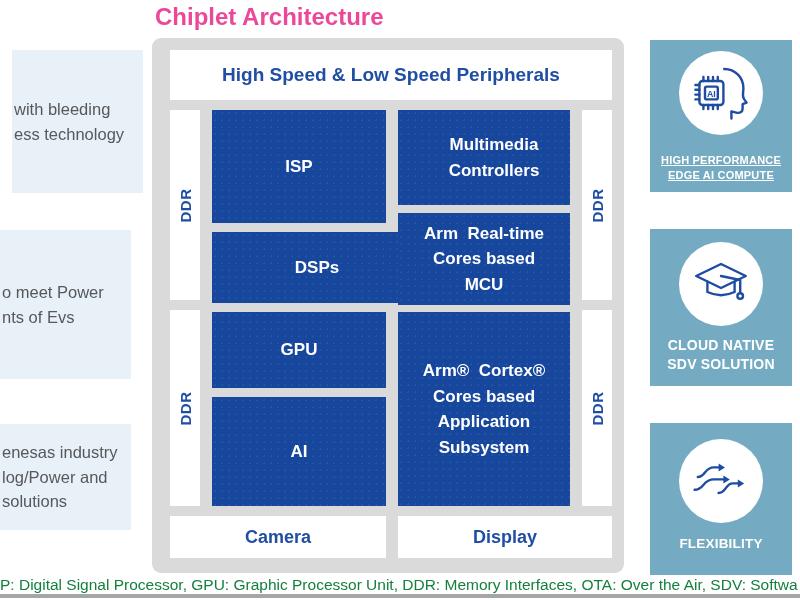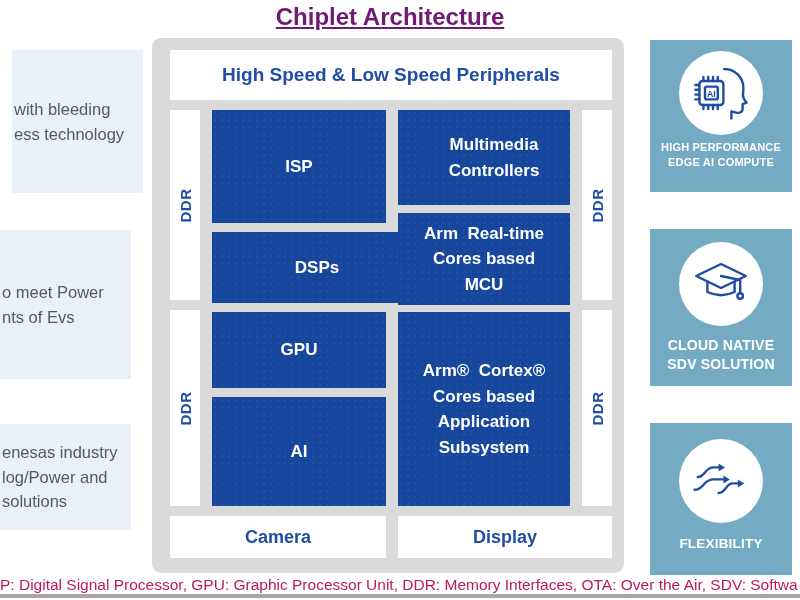--- a/index.html
+++ b/index.html
@@ -6,21 +6,21 @@
   html,body { background:#fff; }
   #page {
     position:relative; width:800px; height:600px; overflow:hidden;
     background:#ffffff; font-family:"Liberation Sans", sans-serif;
   }
   .pre { white-space:pre-wrap; }
 
   
   #title {
     position:absolute; left:155px; top:3px; width:470px; height:32px;
-    text-align:center; font-size:24px; font-weight:bold; color:#701a75;text-decoration:underline;
+    text-align:left; font-size:24px; font-weight:bold; color:#ec4899;
   }
 
   
   .note {
     position:absolute; left:0; background:#E8F1F7; color:#57585A;
     font-size:16.5px; line-height:1.5; display:flex; align-items:center;
     padding-left:2px;
   }
   #note1 { top:50px;  width:131px; height:143px;margin-left:12px; }
   #note2 { top:230px; width:131px; height:149px; }
@@ -75,31 +75,31 @@
     width:84px; height:84px; border-radius:50%; background:#ffffff;
     display:flex; align-items:center; justify-content:center;
   }
   #panel1 .circle { top:11px; }
   #panel2 .circle { top:13px; }
   #panel3 .circle { top:16px; }
   .panel .plabel {
     position:absolute; left:0; width:100%; text-align:center;
     color:#ffffff; font-weight:bold; letter-spacing:.2px; line-height:1.35;
   }
-  #panel1 .plabel { bottom:22px;  font-size:11px;   }
+  #panel1 .plabel { bottom:9px;  font-size:11px;text-decoration:underline;   }
   #panel2 .plabel { bottom:12px; font-size:14px; }
   #panel3 .plabel { bottom:22px; font-size:13.5px; }
   .panel svg { width:72px; height:72px; }
   .stroke { stroke:#1E4CA1; fill:none; stroke-width:3; stroke-linecap:round; stroke-linejoin:round; }
   .fillb  { fill:#1E4CA1; }
 
   
   #footnote {
     position:absolute; left:0; top:576px; width:800px; height:18px;
-    font-size:15.5px; color:#be185d; white-space:nowrap; overflow:hidden;
+    font-size:15.5px; color:#15803d; white-space:nowrap; overflow:hidden;
   }
   #bottom-rule {
     position:absolute; left:0; top:594px; width:800px; height:4px; background:#A6A6A6;
   }
 </style>
 </head>
 <body>
 
 <div id="page">
 

